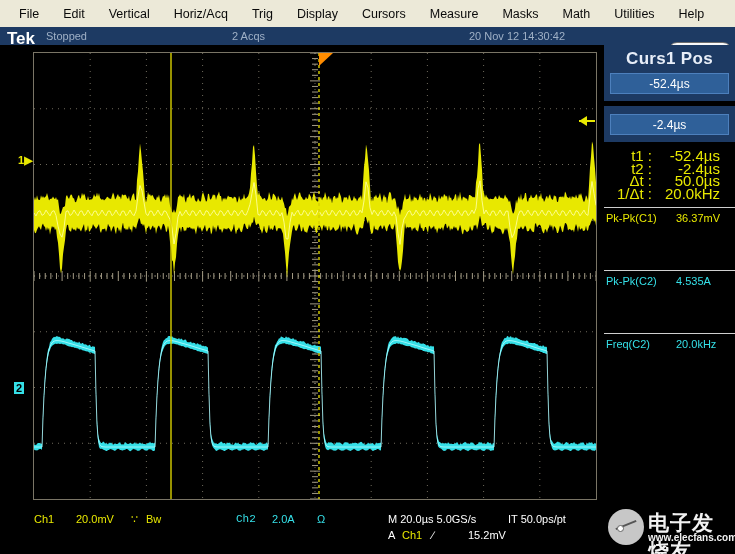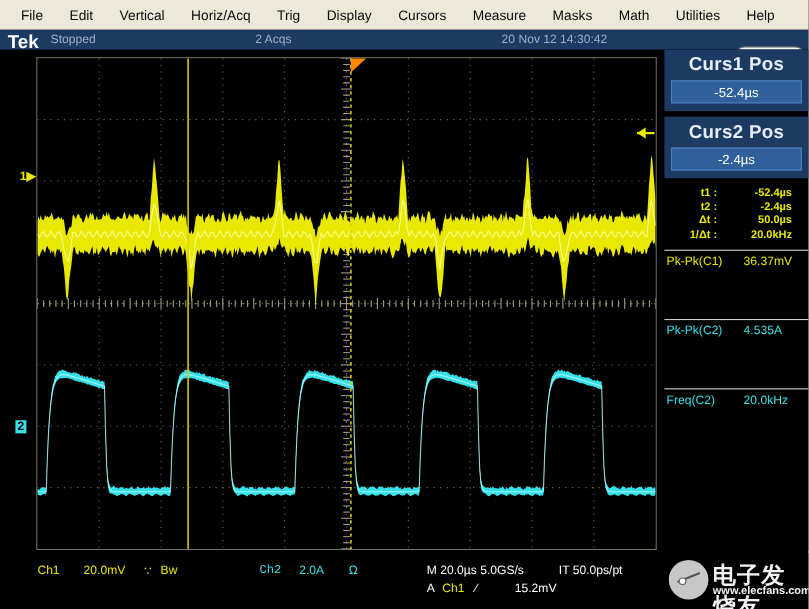--- a/index.html
+++ b/index.html
@@ -11,36 +11,36 @@
     background:#ece9d8;border-bottom:6px solid #be185d;display:flex;align-items:center;}
   .menubar .mi{font-size:12.5px;color:#0a0a0a;padding:3px 9px;margin-left:6px;white-space:nowrap;cursor:default;}
   .menubar .mi:first-child{margin-left:10px;}
 
   
   .tekbar{position:absolute;left:0;top:27px;width:735px;height:18px;
     background:#1d3a63;color:#cfd8e6;font-size:11px;}
   .tekbar .tek{position:absolute;left:7px;top:2px;color:#ffffff;font-weight:bold;font-size:17px;}
   .tekbar .stopped{position:absolute;left:46px;top:3px;color:#9fb0c6;}
   .tekbar .acqs{position:absolute;left:232px;top:3px;color:#9fb0c6;}
-  .tekbar .date{position:absolute;left:456px;top:3px;color:#9fb0c6;text-align:right;}
+  .tekbar .date{position:absolute;left:469px;top:3px;color:#9fb0c6;text-align:right;}
 
   
   .btnpill{position:absolute;left:668px;top:42px;width:62px;height:18px;border-radius:9px;
     background:linear-gradient(#fdfdfd,#c9c9c9);border:1px solid #6d6d6d;
     display:flex;align-items:center;justify-content:center;font-size:11px;color:#0d0d0d;
     box-shadow:0 1px 1px rgba(0,0,0,.5);}
 
   
   .rightcol{position:absolute;left:604px;top:45px;width:131px;height:455px;background:#000;}
   .curspanel{width:131px;background:#1d3a63;color:#fff;padding:4px 0 7px 0;margin-bottom:5px;}
   .curspanel .title{text-align:center;font-size:17px;font-weight:bold;color:#e8eef8;letter-spacing:.3px;}
   .curspanel .valbox{margin:4px 6px 0 6px;height:19px;background:#2f6099;border:1px solid #4d80bd;
     display:flex;align-items:center;justify-content:center;font-size:12px;color:#ffffff;}
 
-  .cursreadout{margin-top:8px;color:#e8e800;font-size:10px;line-height:12.5px;padding-left:4px;font-weight:bold;}
+  .cursreadout{margin-top:8px;color:#e8e800;font-size:15px;line-height:12.5px;padding-left:4px;}
   .cursreadout .row{display:flex;}
   .cursreadout .lbl{width:44px;text-align:right;}
   .cursreadout .val{width:68px;text-align:right;padding-right:6px;}
 
   .measblock{position:relative;border-top:1px solid #cfcfcf;margin-top:7px;padding-top:3px;
     height:52px;font-size:11px;}
   .measblock .mlabel{position:absolute;left:2px;top:4px;}
   .measblock .mvalue{position:absolute;left:72px;top:4px;}
   .y{color:#e8e800;}
   .c{color:#35e0e8;}
@@ -346,21 +346,20 @@
   </div>
 
   <div class="rightcol">
 
     <div class="curspanel">
       <div class="title">Curs1 Pos</div>
       <div class="valbox">-52.4µs</div>
     </div>
 
     <div class="curspanel">
-      <div class="title">Curs2 Pos</div>
       <div class="valbox">-2.4µs</div>
     </div>
 
     <div class="cursreadout">
       <div class="row">
         <span class="lbl">t1 :</span>
         <span class="val">-52.4µs</span>
       </div>
       <div class="row">
         <span class="lbl">t2 :</span>

